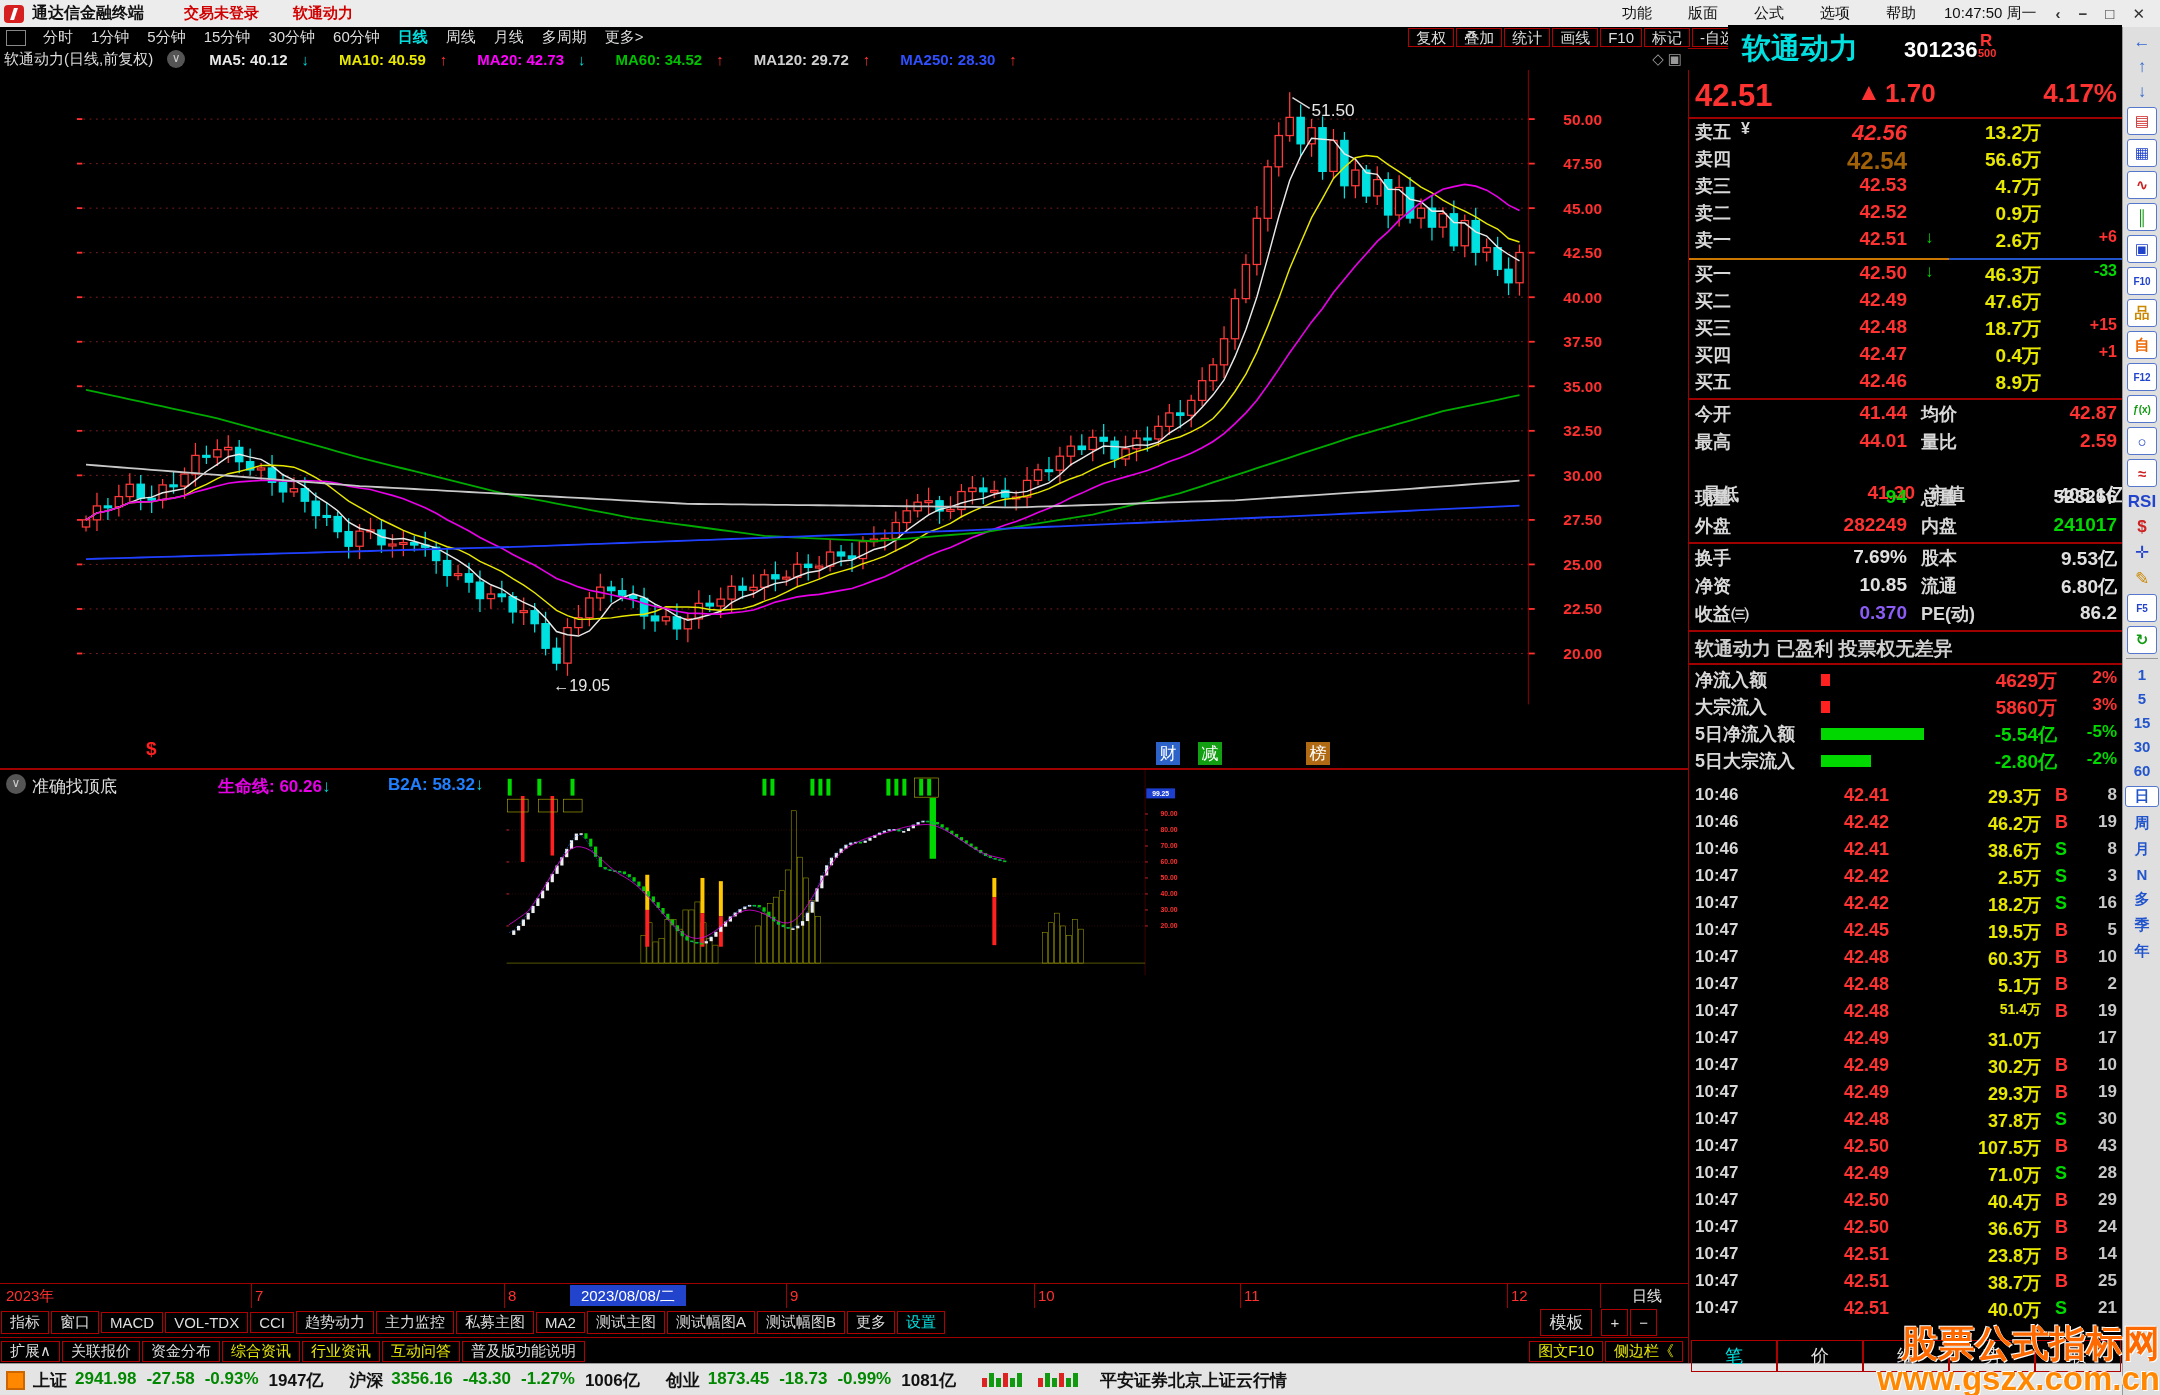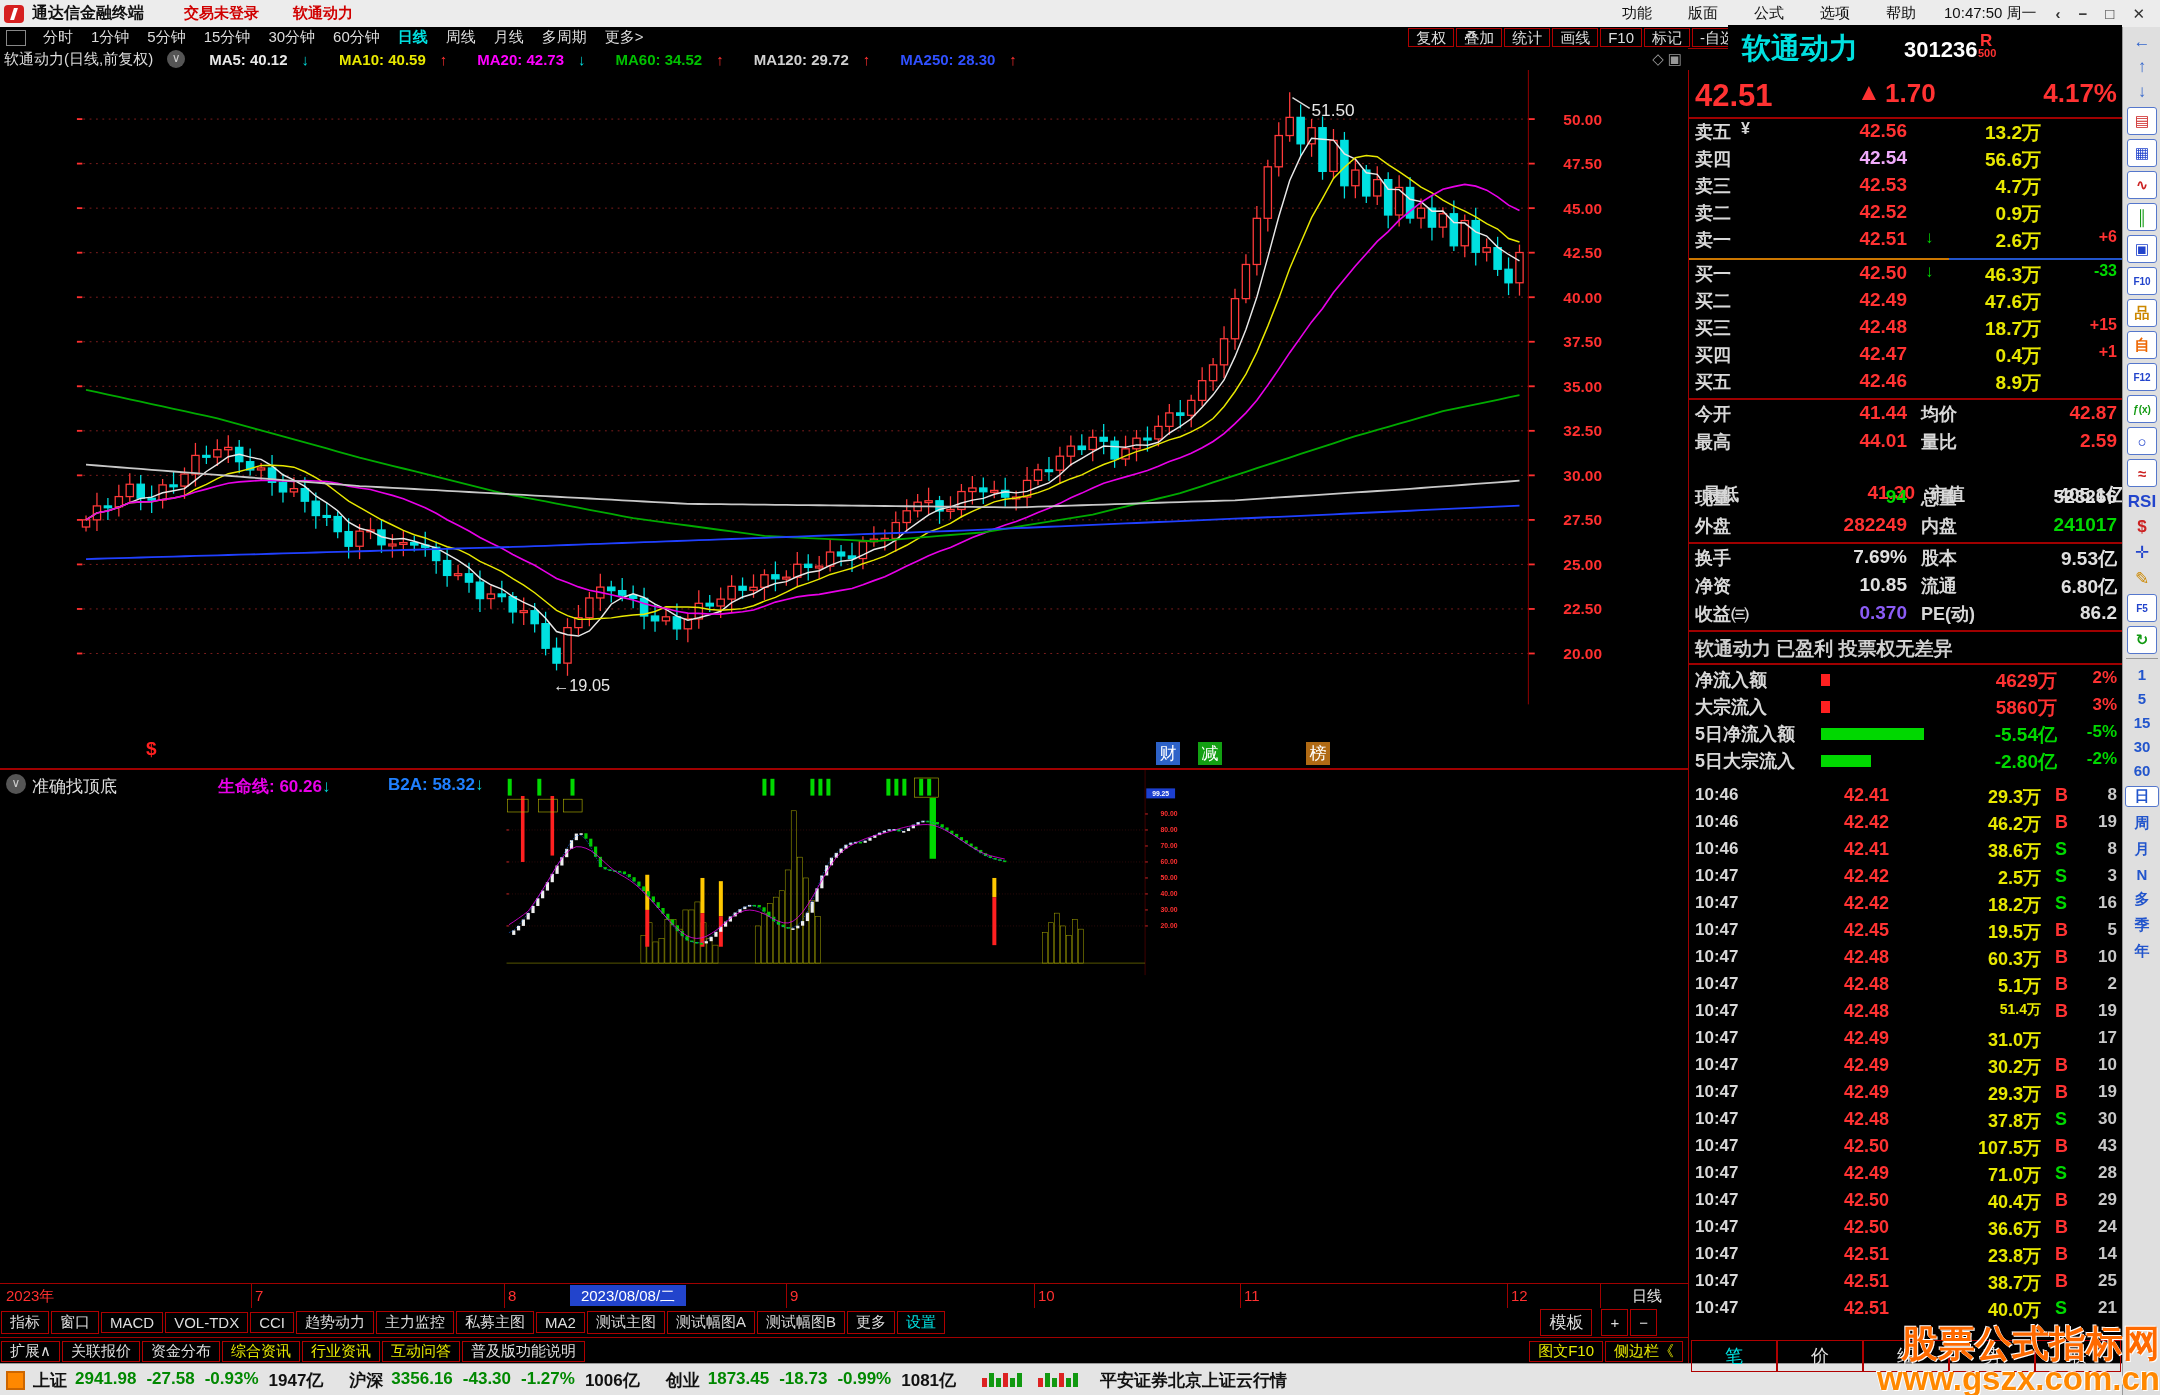--- a/index.html
+++ b/index.html
@@ -735,26 +735,26 @@
       <div class="qp-row" style="top: 8px; left: 0px; height: 36px; position: absolute;">
         <span style="position: absolute; top: 0px; color: rgb(255, 50, 50); font-size: 31px; font-weight: bold; left: 6px;">42.51</span>
         <span style="position: absolute; top: 0px; color: rgb(255, 50, 50); font-size: 24px; font-weight: bold; left: 168px;">▲</span>
         <span style="position: absolute; top: 0px; color: rgb(255, 50, 50); font-size: 26px; font-weight: bold; left: 196px;">1.70</span>
         <span style="position: absolute; top: 0px; color: rgb(255, 50, 50); font-size: 26px; font-weight: bold; right: 6px;">4.17%</span>
       </div>
       <div style="position: absolute; left: 0px; top: 47px; width: 434px; height: 2px; background: rgb(160, 0, 0);"></div>
       <div class="qp-row" style="top: 50px; left: 0px; height: 27px; position: absolute;">
         <span style="position: absolute; top: 0px; color: rgb(216, 216, 216); font-size: 18px; font-weight: bold; left: 6px;">卖五</span>
         <span style="position: absolute; top: 0px; color: rgb(216, 216, 216); font-size: 16px; font-weight: bold; left: 52px;">¥</span>
-        <span style="position: absolute; top: 0px; color: rgb(255, 50, 50); font-size: 19px; font-weight: bold; right: 216px;">42.56</span>
+        <span style="position: absolute; top: 0px; color: rgb(255, 50, 50); font-size: 22px; font-weight: bold; right: 216px; font-style: italic;">42.56</span>
         <span style="position: absolute; top: 0px; color: rgb(232, 232, 0); font-size: 19px; font-weight: bold; right: 82px;">13.2万</span>
       </div>
       <div class="qp-row" style="top: 77px; left: 0px; height: 27px; position: absolute;">
         <span style="position: absolute; top: 0px; color: rgb(216, 216, 216); font-size: 18px; font-weight: bold; left: 6px;">卖四</span>
-        <span style="position: absolute; top: 0px; color: #f0abfc; font-size: 19px; font-weight: bold; right: 216px;">42.54</span>
+        <span style="position: absolute; top: 0px; color: #a16207; font-size: 24px; font-weight: bold; right: 216px;">42.54</span>
         <span style="position: absolute; top: 0px; color: rgb(232, 232, 0); font-size: 19px; font-weight: bold; right: 82px;">56.6万</span>
       </div>
       <div class="qp-row" style="top: 104px; left: 0px; height: 27px; position: absolute;">
         <span style="position: absolute; top: 0px; color: rgb(216, 216, 216); font-size: 18px; font-weight: bold; left: 6px;">卖三</span>
         <span style="position: absolute; top: 0px; color: rgb(255, 50, 50); font-size: 19px; font-weight: bold; right: 216px;">42.53</span>
         <span style="position: absolute; top: 0px; color: rgb(232, 232, 0); font-size: 19px; font-weight: bold; right: 82px;">4.7万</span>
       </div>
       <div class="qp-row" style="top: 131px; left: 0px; height: 27px; position: absolute;">
         <span style="position: absolute; top: 0px; color: rgb(216, 216, 216); font-size: 18px; font-weight: bold; left: 6px;">卖二</span>
         <span style="position: absolute; top: 0px; color: rgb(255, 50, 50); font-size: 19px; font-weight: bold; right: 216px;">42.52</span>

